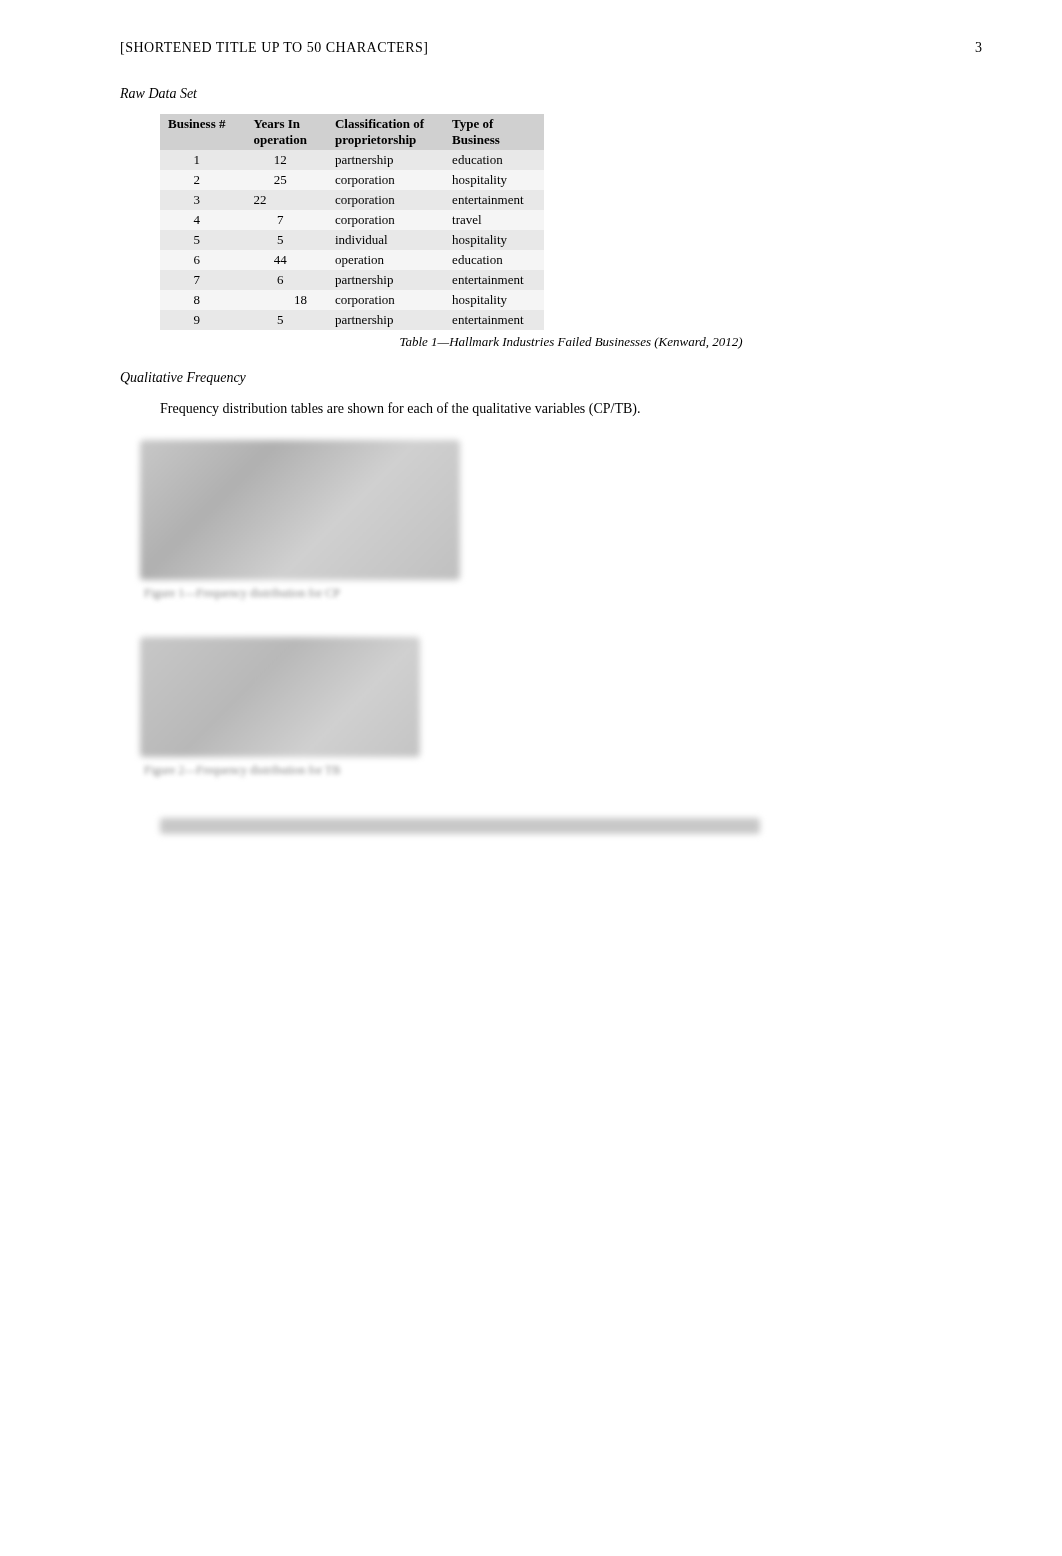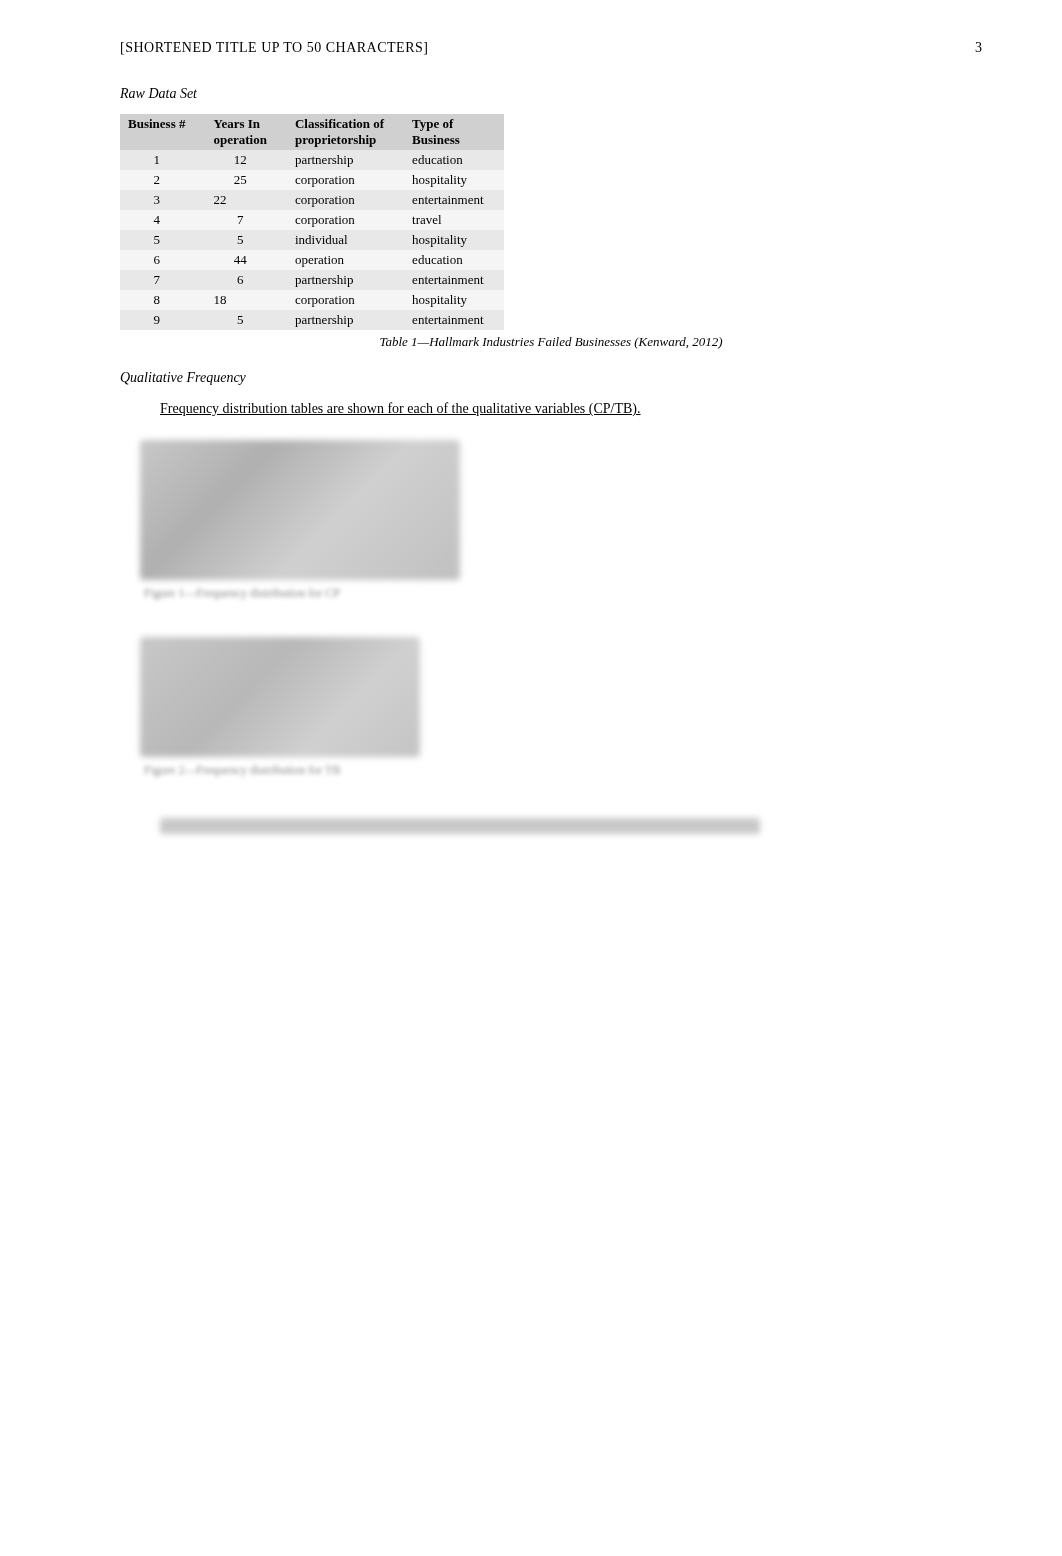--- a/index.html
+++ b/index.html
@@ -33,20 +33,21 @@
     }
 
     .section-label {
       font-style: italic;
       font-size: 14px;
       margin-bottom: 12px;
       margin-top: 10px;
     }
 
     .table-wrapper {
+      margin-left: 40px;
       margin-bottom: 8px;
     }
 
     table {
       border-collapse: collapse;
       font-size: 13px;
     }
 
     table th, table td {
       padding: 2px 20px 2px 8px;
@@ -78,21 +79,20 @@
     .qualitative-section {
       margin-top: 20px;
     }
 
     .qualitative-text {
       margin-left: 40px;
       margin-top: 8px;
       margin-bottom: 20px;
       font-size: 14px;
       line-height: 1.6;
-      text-decoration: underline;
     }
 
     .blurred-block {
       width: 320px;
       height: 140px;
       background: linear-gradient(135deg, #c8c8c8 0%, #b0b0b0 30%, #d0d0d0 60%, #c0c0c0 100%);
       filter: blur(3px);
       border-radius: 4px;
       margin-bottom: 6px;
       position: relative;
@@ -191,21 +191,21 @@
             <td>education</td>
           </tr>
           <tr>
             <td style="text-align: center;">7</td>
             <td style="text-align: center;">6</td>
             <td>partnership</td>
             <td>entertainment</td>
           </tr>
           <tr>
             <td style="text-align: center;">8</td>
-            <td style="text-align: left;">18</td>
+            <td style="text-align: right;">18</td>
             <td>corporation</td>
             <td>hospitality</td>
           </tr>
           <tr>
             <td style="text-align: center;">9</td>
             <td style="text-align: center;">5</td>
             <td>partnership</td>
             <td>entertainment</td>
           </tr>
         </tbody>

